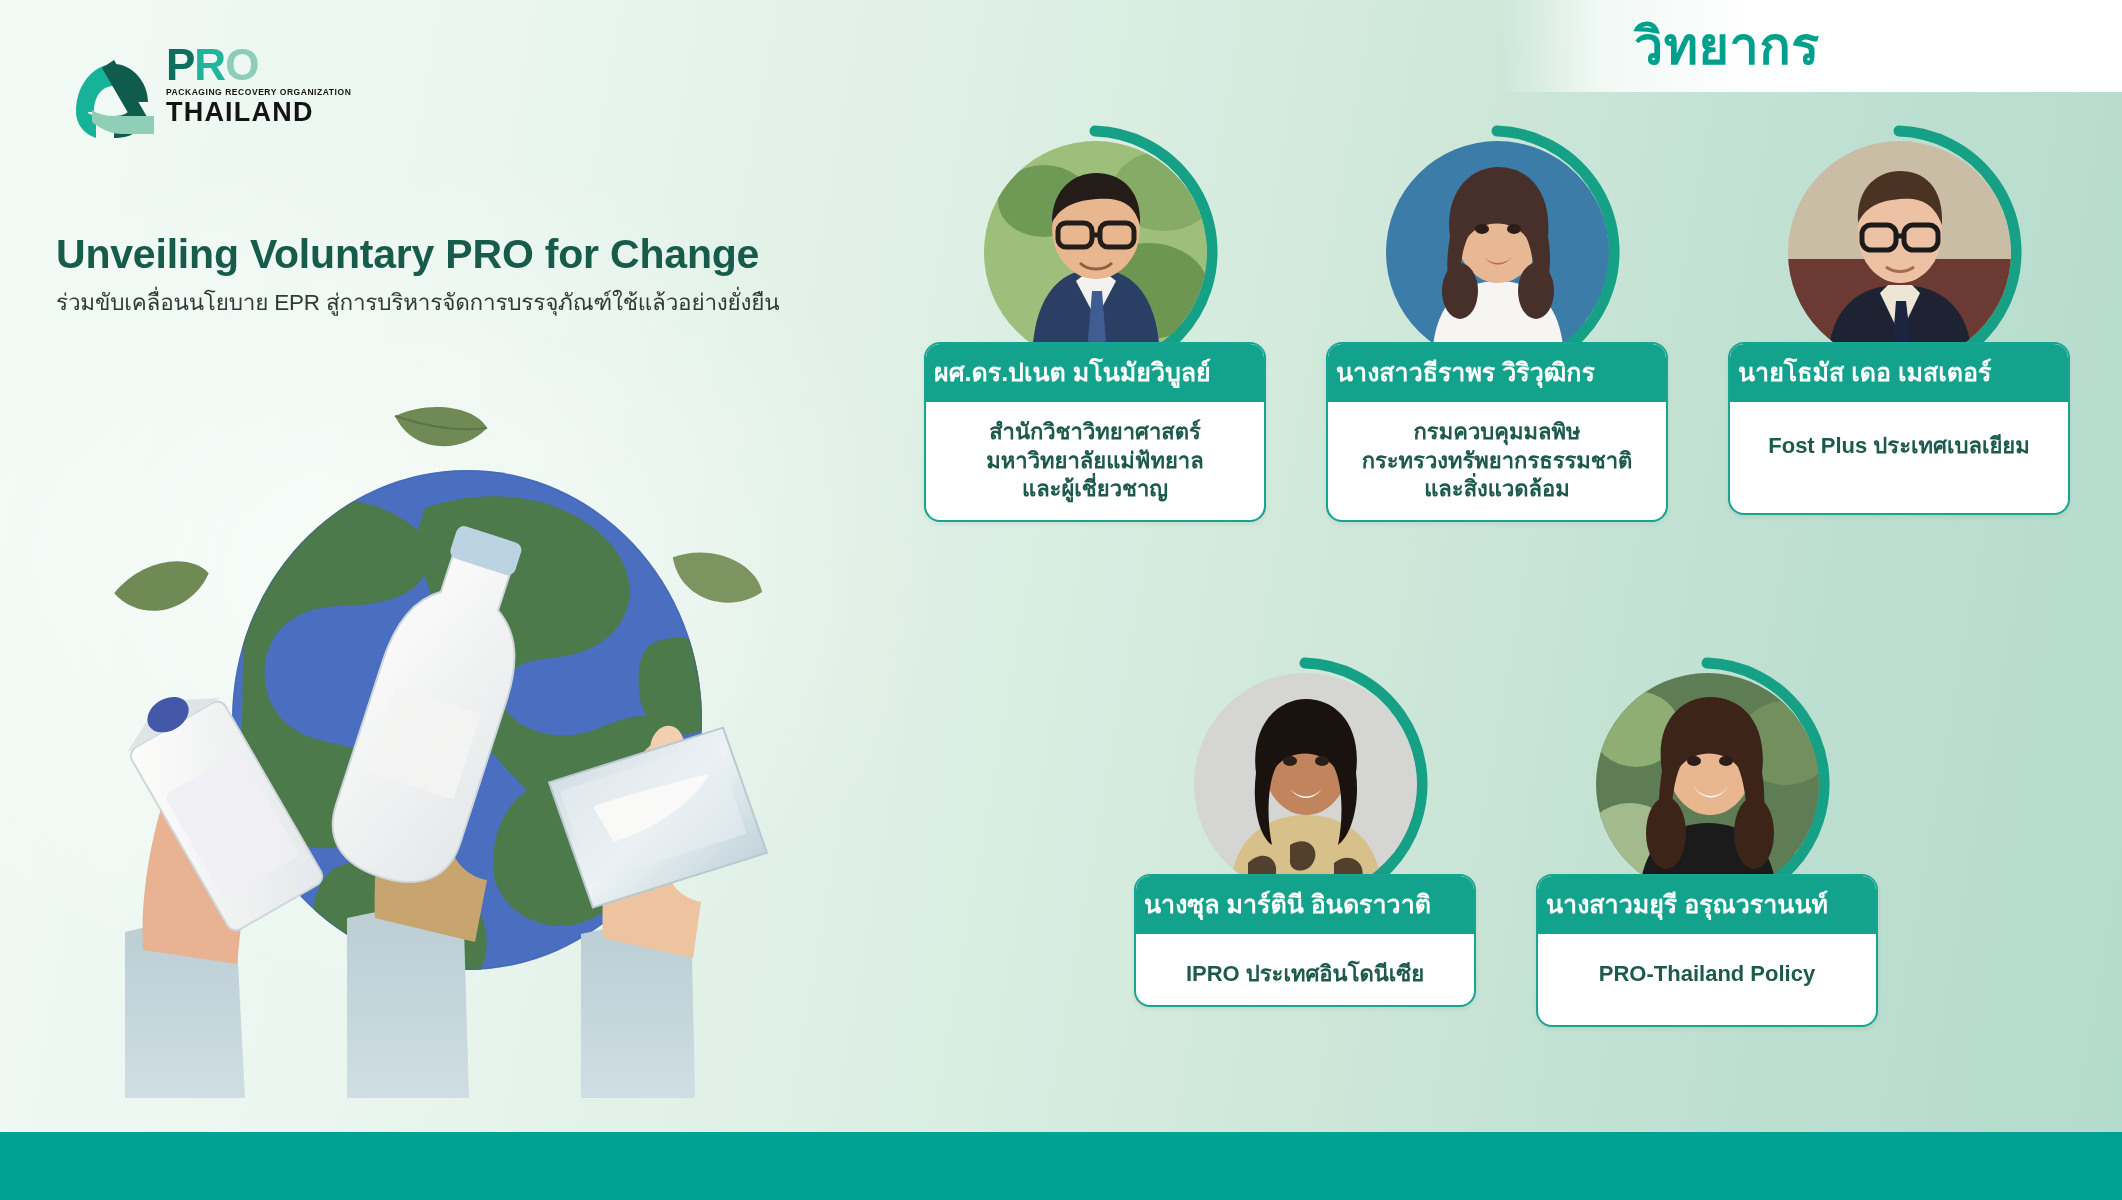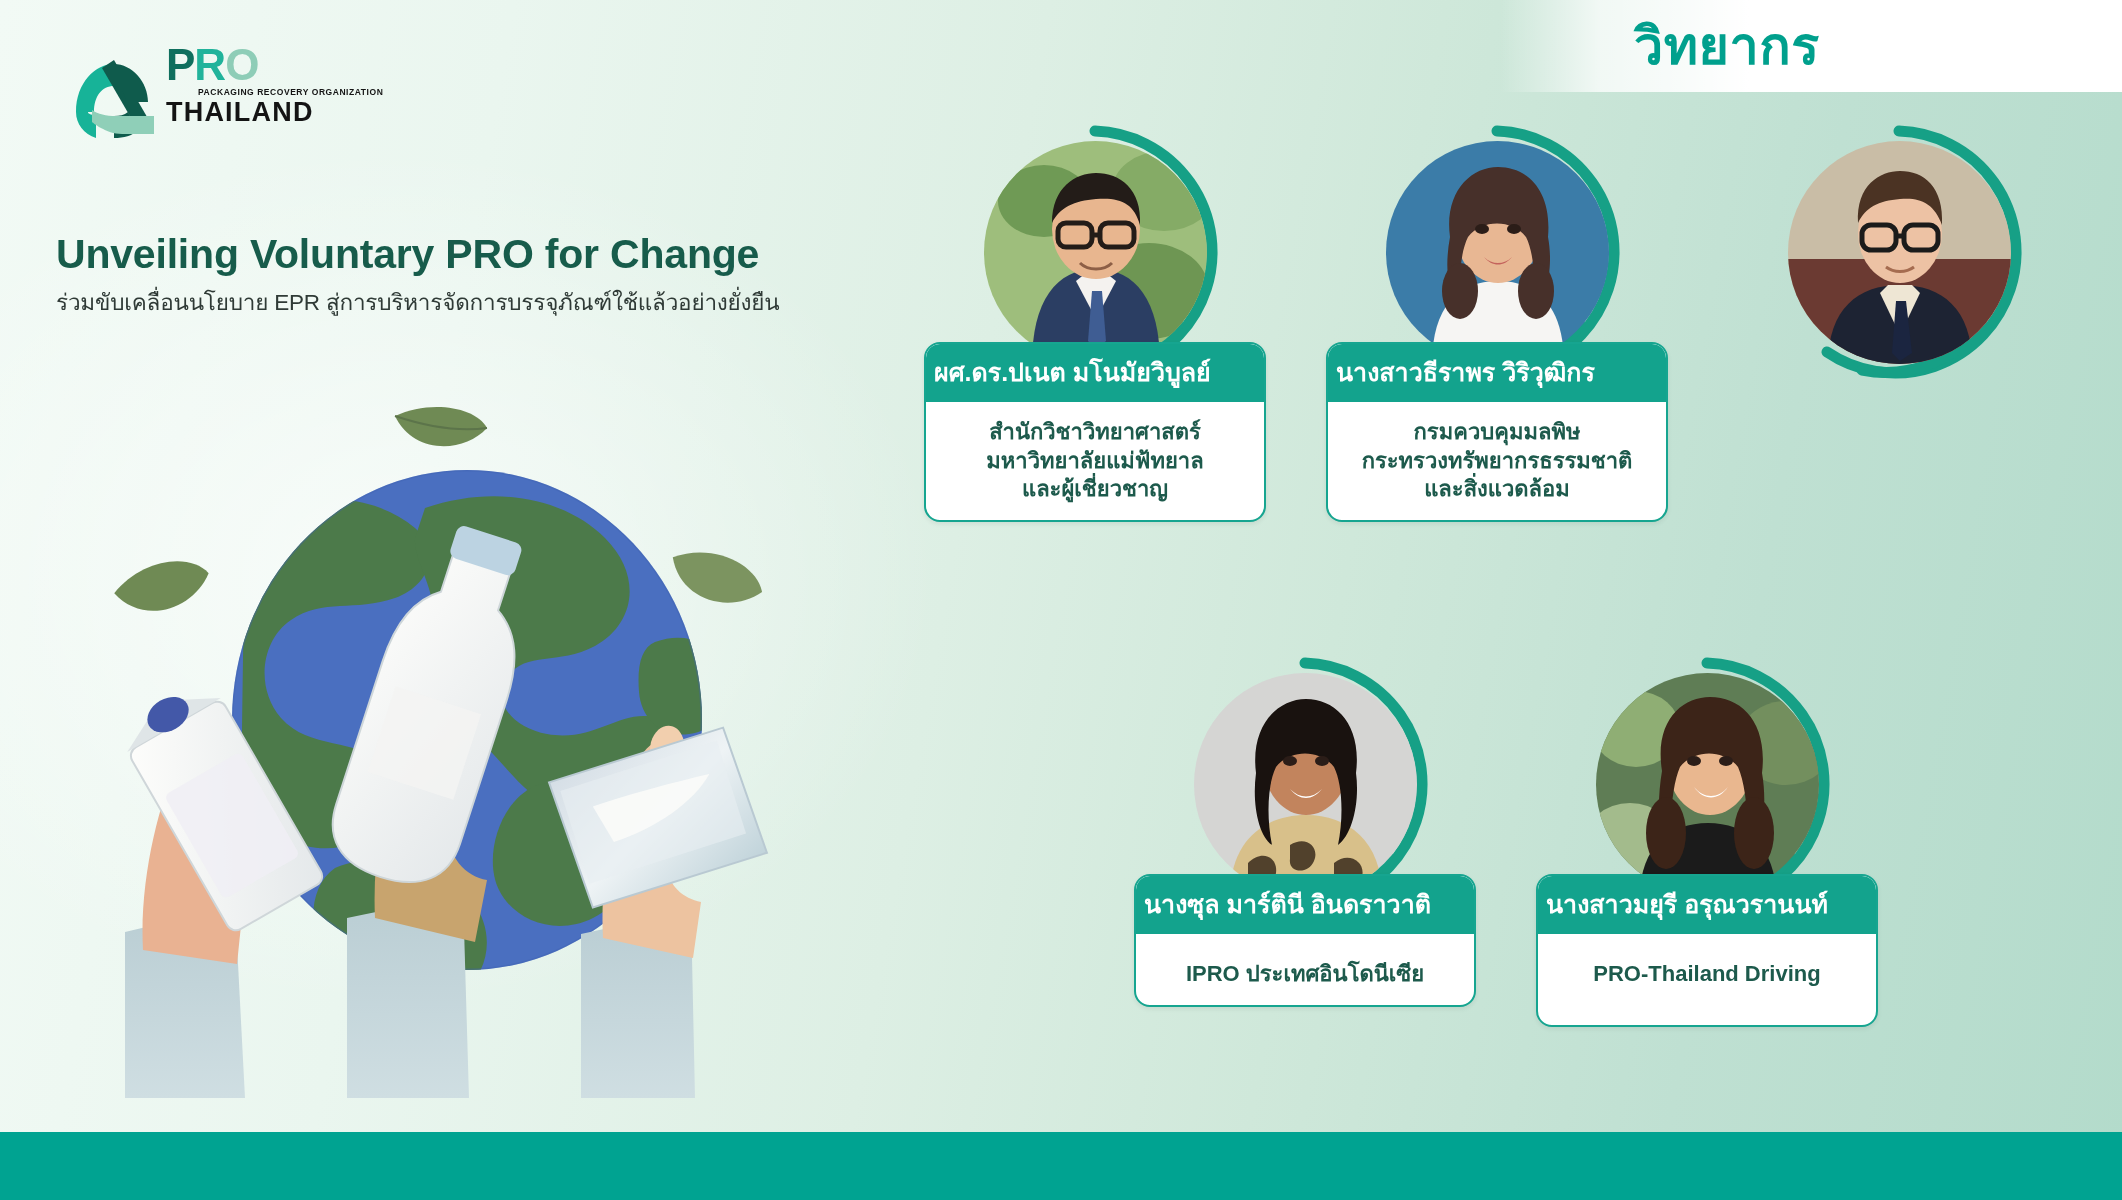--- a/index.html
+++ b/index.html
@@ -37,21 +37,21 @@
   
   .logo{position:absolute;left:62px;top:38px;width:270px;height:104px;}
   .logo-mark{position:absolute;left:0;top:0;width:96px;height:104px;}
   .logo-text{position:absolute;left:104px;top:8px;width:166px;}
   .logo-pro{font-size:44px;font-weight:bold;line-height:.88;letter-spacing:-1px;}
   .logo-pro .c1{color:#0f6f5e;}
   .logo-pro .c2{color:#21b39b;}
   .logo-pro .c3{color:#8ecdb7;}
   .logo-sub{
     font-size:8.5px;font-weight:bold;color:#141414;letter-spacing:.55px;
-    margin-top:2px;white-space:nowrap;margin-left:32px;
+    margin-top:2px;white-space:nowrap;
   }
   .logo-thailand{
     font-size:27px;font-weight:bold;color:#141414;letter-spacing:1.2px;line-height:1;margin-top:2px;
   }
 
   
   .title-block{position:absolute;left:56px;top:228px;width:880px;}
   .title-line{
     font-size:41px;font-weight:bold;color:#175c4b;line-height:1.27;letter-spacing:-.2px;
   }
@@ -294,20 +294,26 @@
               <path d="M108 160 L118 160 L124 212 L112 220 L104 212 Z" fill="#1b2540"></path>
               <ellipse cx="112" cy="92" rx="42" ry="50" fill="#edc2a4"></ellipse>
               <path d="M70 82 C68 44 92 30 112 30 C136 30 156 46 154 84 C146 62 132 56 112 58 C90 60 78 66 70 82 Z" fill="#4b3323"></path>
               <rect x="74" y="84" width="34" height="25" rx="9" fill="none" stroke="#1b1b1b" stroke-width="5"></rect>
               <rect x="116" y="84" width="34" height="25" rx="9" fill="none" stroke="#1b1b1b" stroke-width="5"></rect>
               <path d="M108 95 L116 95" stroke="#1b1b1b" stroke-width="5"></path>
               <path d="M98 126 C106 132 118 132 126 126" fill="none" stroke="#a56c50" stroke-width="3"></path>
             </svg>
           </div>
         </div>
+        <div class="namecard" style="top:222px;">
+          <div class="name-bar">นายโธมัส เดอ เมสเตอร์</div>
+          <div class="org" style="padding:30px 10px 52px;">
+            <span class="l">Fost Plus ประเทศเบลเยียม</span>
+          </div>
+        </div>
       </div>
     </div>
 
     <div class="row row-bottom">
 
       <div class="speaker">
         <div class="photo-wrap">
           <svg class="ring" viewBox="0 0 265 265">
             <path d="M132 11 A121 121 0 1 1 60 232" fill="none" stroke="#16a086" stroke-width="11" stroke-linecap="round"></path>
             <path d="M95 250 A121 121 0 0 0 215 205" fill="none" stroke="#16a086" stroke-width="11" stroke-linecap="round"></path>
@@ -358,21 +364,21 @@
               <ellipse cx="158" cy="160" rx="20" ry="36" fill="#3c2418"></ellipse>
               <ellipse cx="98" cy="88" rx="7" ry="5" fill="#2b1d18"></ellipse>
               <ellipse cx="130" cy="88" rx="7" ry="5" fill="#2b1d18"></ellipse>
               <path d="M98 114 C108 128 122 128 132 114 C122 126 108 126 98 114 Z" fill="#ffffff"></path>
             </svg>
           </div>
         </div>
         <div class="namecard" style="top:222px;">
           <div class="name-bar">นางสาวมยุรี อรุณวรานนท์</div>
           <div class="org" style="padding:26px 10px 36px;">
-            <span class="l">PRO-Thailand Driving</span>
+            <span class="l">PRO-Thailand Policy</span>
           </div>
         </div>
       </div>
     </div>
   </div>
 
   <div class="bottom-bar"></div>
 </div>
 
 </body></html>

